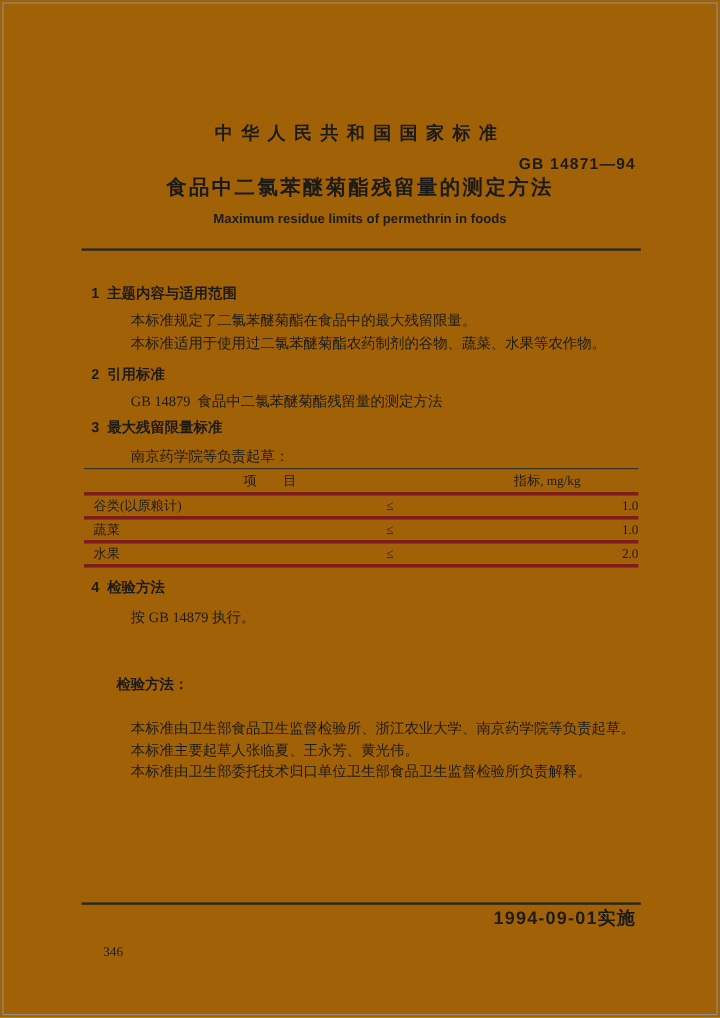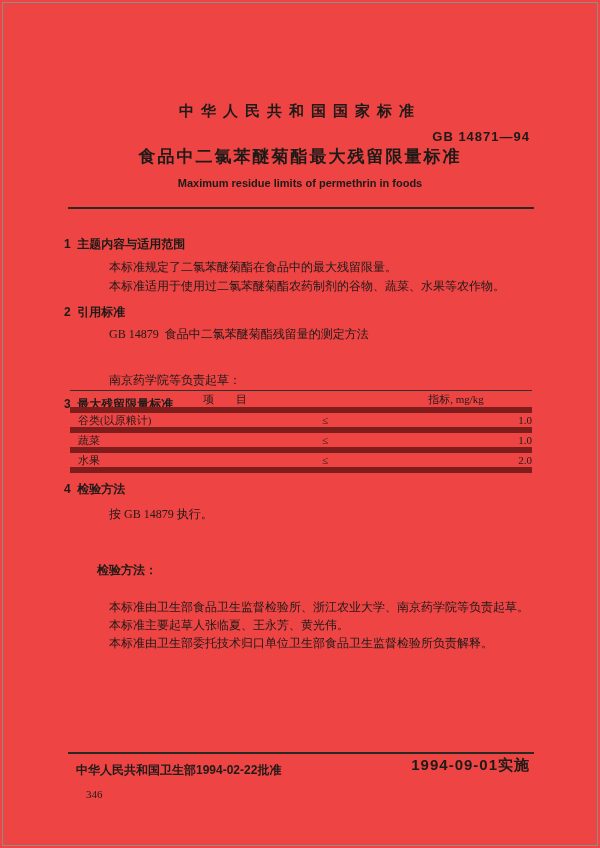--- a/index.html
+++ b/index.html
@@ -4,51 +4,51 @@
 <style>
   *{box-sizing:border-box;margin:0;padding:0;}
   html,body{width:600px;height:848px;}
   body{
     background:#e9e8e4;
     font-family:"Liberation Serif","DejaVu Serif",serif;
     color:#1c1b18;
     position:relative;
     overflow:hidden;
   }
-  .page{position:absolute;inset:0;background:#ef4444;}
+  .page{position:absolute;inset:0;background:#a16207;}
   .scan-frame{position:absolute;left:2px;top:2px;right:2px;bottom:2px;border:1px solid #8d8c86;pointer-events:none;}
   .abs{position:absolute;white-space:pre;}
   .center{left:0;right:0;text-align:center;}
   .sans{font-family:"Liberation Sans","DejaVu Sans",sans-serif;}
 
   
   .hdr-country{top:102px;font-size:15px;font-weight:bold;letter-spacing:7px;}
   .hdr-number{top:129px;right:70px;font-size:13px;font-weight:bold;letter-spacing:1px;}
   .hdr-title{top:145px;font-size:17px;font-weight:bold;letter-spacing:2px;}
   .hdr-title-en{top:177px;font-size:11px;font-weight:bold;}
   .rule{position:absolute;left:68px;right:66px;height:2px;background:#2a2822;}
   .rule-top{top:207px;}
   .rule-bottom{top:752px;}
 
   
-  .sec-h{font-size:12px;font-weight:bold;left:64px;}
+  .sec-h{font-size:12px;font-weight:bold;left:76px;}
   .body-p{font-size:12px;left:97px;margin-left:12px;}
   .s1-h{top:236px;}
   .s1-p1{top:259px;}
   .s1-p2{top:278px;}
   .s2-h{top:304px;}
   .s2-p1{top:326px;}
-  .s3-h{top:348px;margin-top:48px;}
+  .s3-h{top:348px;}
   .s3-p1{top:372px;}
   .s4-h{top:481px;}
   .s4-p1{top:506px;}
 
   
   .mrl-table{position:absolute;left:70px;top:390px;width:462px;font-size:11px;border-top:1px solid #33312b;}
-  .t-row{display:flex;align-items:center;height:20px;border-bottom:6px solid #7f1d1d;}
+  .t-row{display:flex;align-items:center;height:20px;border-bottom:3px solid #7f1d1d;}
   .t-head{height:22px;}
   .th-item{width:310px;text-align:center;white-space:pre;}
   .th-val{flex:1;text-align:center;white-space:pre;}
   .td-item{width:200px;padding-left:8px;white-space:pre;}
   .td-op{width:110px;text-align:center;white-space:pre;}
   .td-val{flex:1;text-align:right;white-space:pre;}
 
   
   .app-title{top:562px;font-size:12px;font-weight:bold;left:97px;}
   .app-l1{top:581px;}
@@ -62,21 +62,21 @@
   .page-num{left:86px;top:788px;font-size:11px;}
 </style>
 </head>
 <body>
 
 <div class="page">
   <div class="scan-frame"></div>
 
   <div class="abs center sans hdr-country">中华人民共和国国家标准</div>
   <div class="abs sans hdr-number">GB 14871—94</div>
-  <div class="abs center sans hdr-title">食品中二氯苯醚菊酯最大残留限量标准</div>
+  <div class="abs center sans hdr-title">食品中二氯苯醚菊酯残留量的测定方法</div>
   <div class="abs center sans hdr-title-en">Maximum residue limits of permethrin in foods</div>
   <div class="rule rule-top"></div>
 
   <div class="abs sans sec-h s1-h">1  主题内容与适用范围</div>
   <div class="abs body-p s1-p1">本标准规定了二氯苯醚菊酯在食品中的最大残留限量。</div>
   <div class="abs body-p s1-p2">本标准适用于使用过二氯苯醚菊酯农药制剂的谷物、蔬菜、水果等农作物。</div>
 
   <div class="abs sans sec-h s2-h">2  引用标准</div>
   <div class="abs body-p s2-p1">GB 14879  食品中二氯苯醚菊酯残留量的测定方法</div>
 
@@ -107,16 +107,15 @@
 
   <div class="abs sans sec-h s4-h">4  检验方法</div>
   <div class="abs body-p s4-p1">按 GB 14879 执行。</div>
 
   <div class="abs sans app-title">检验方法：</div>
   <div class="abs body-p app-l2">本标准由卫生部食品卫生监督检验所、浙江农业大学、南京药学院等负责起草。</div>
   <div class="abs body-p app-l3">本标准主要起草人张临夏、王永芳、黄光伟。</div>
   <div class="abs body-p app-l4">本标准由卫生部委托技术归口单位卫生部食品卫生监督检验所负责解释。</div>
 
   <div class="rule rule-bottom"></div>
-  <div class="abs sans approval">中华人民共和国卫生部1994-02-22批准</div>
   <div class="abs sans implementation">1994-09-01实施</div>
   <div class="abs page-num">346</div>
 </div>
 
 </body></html>

